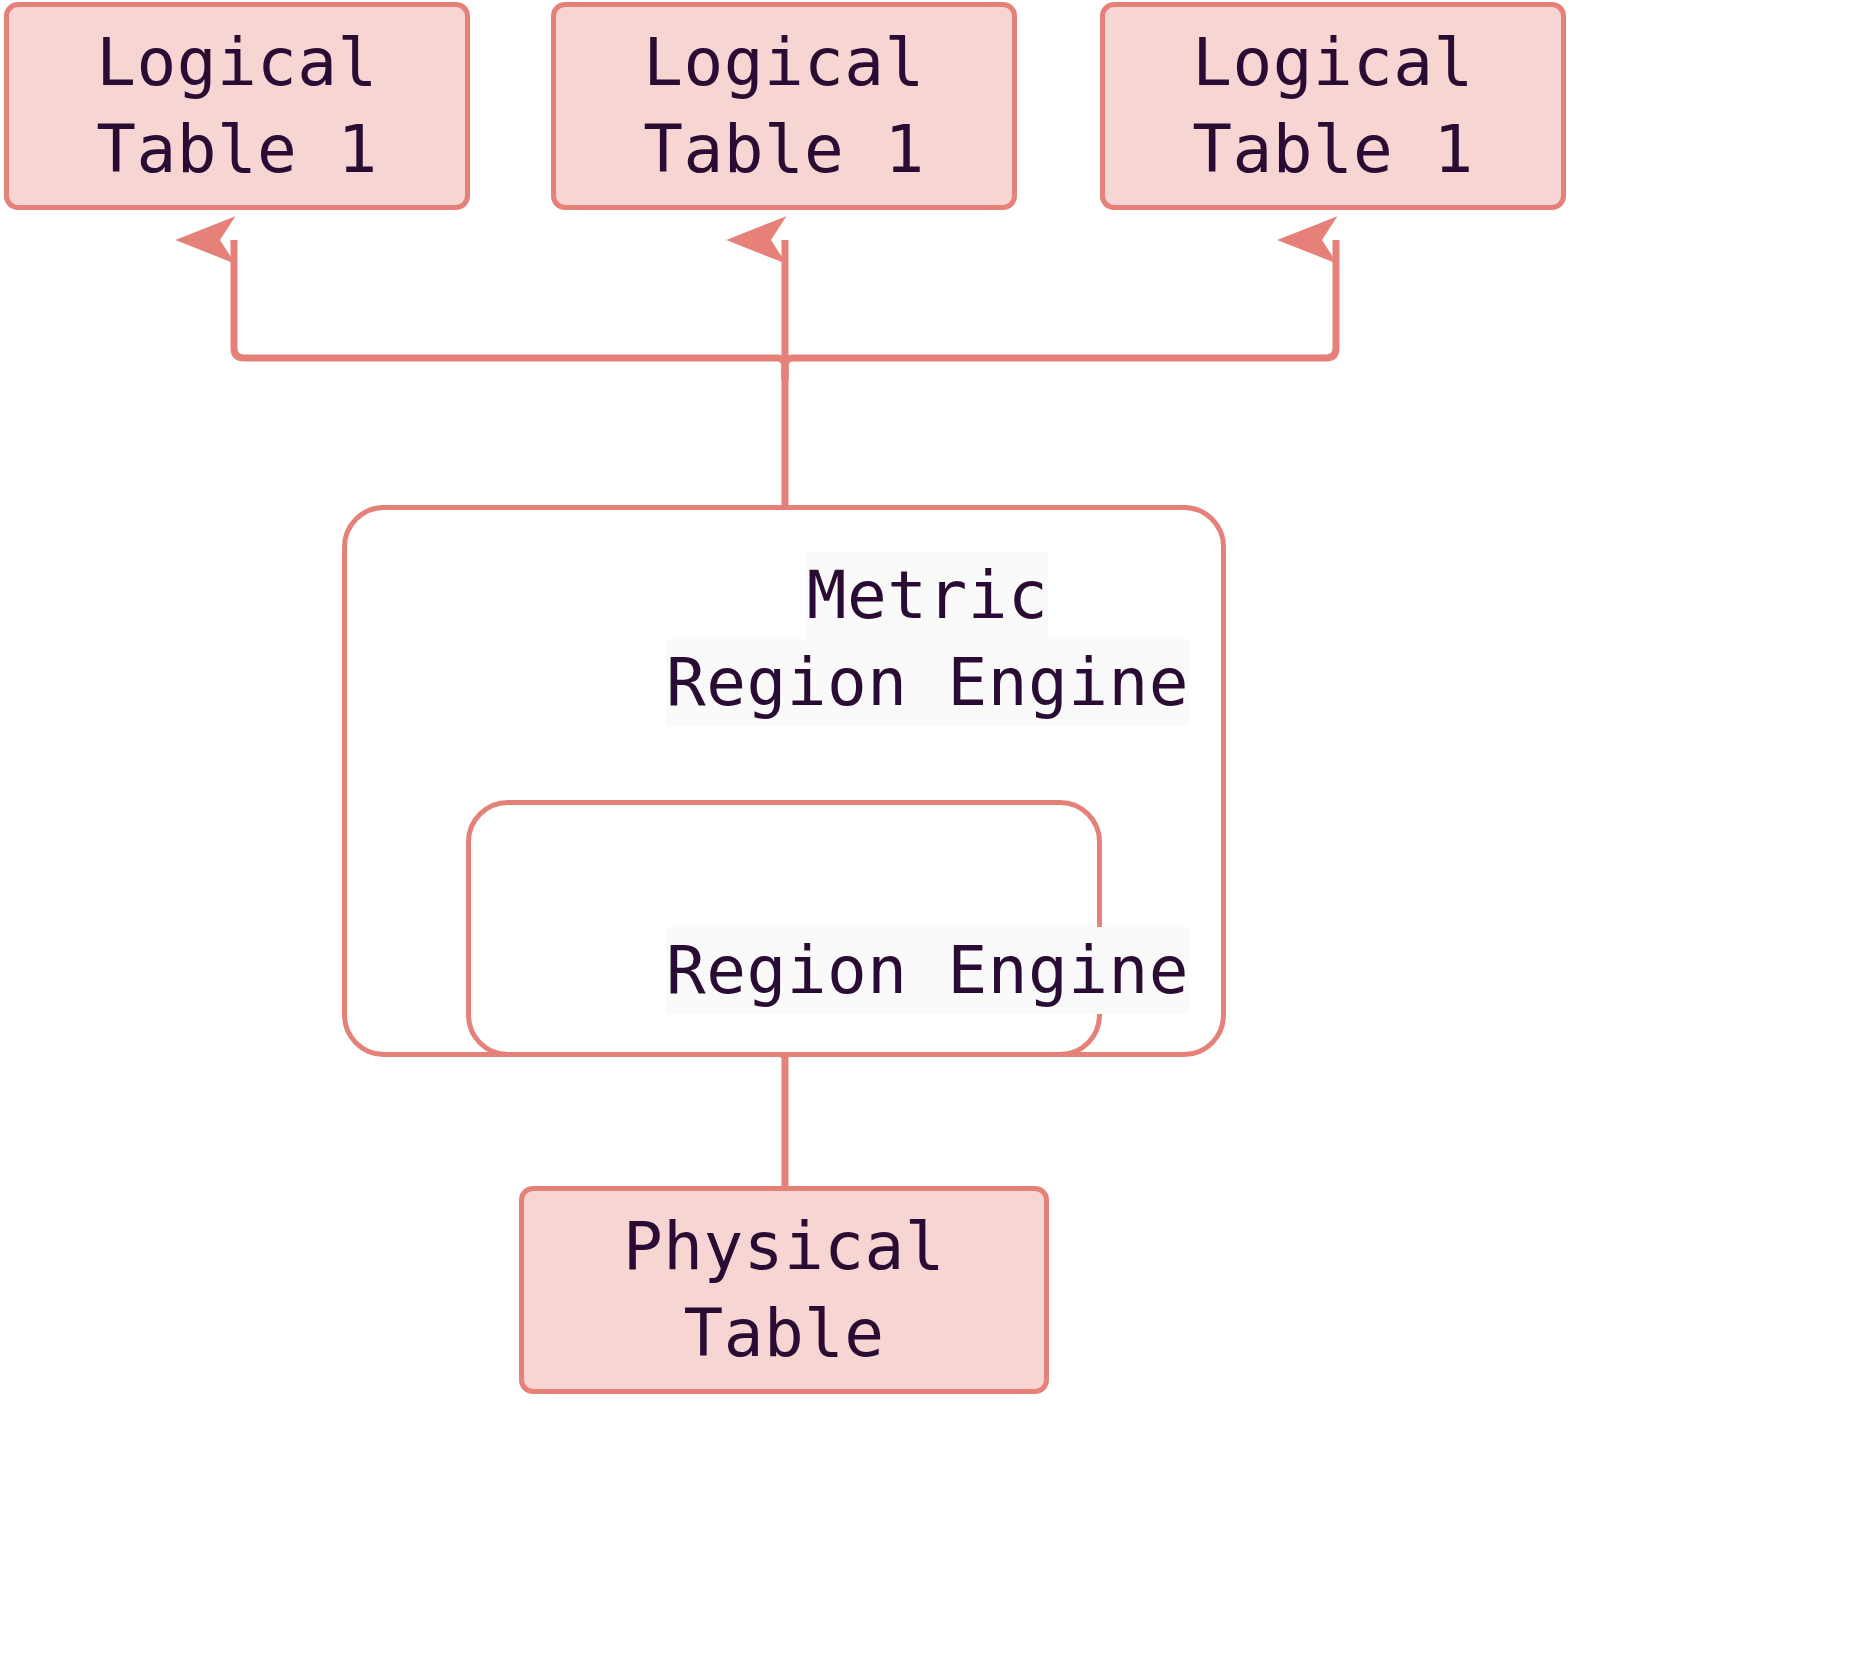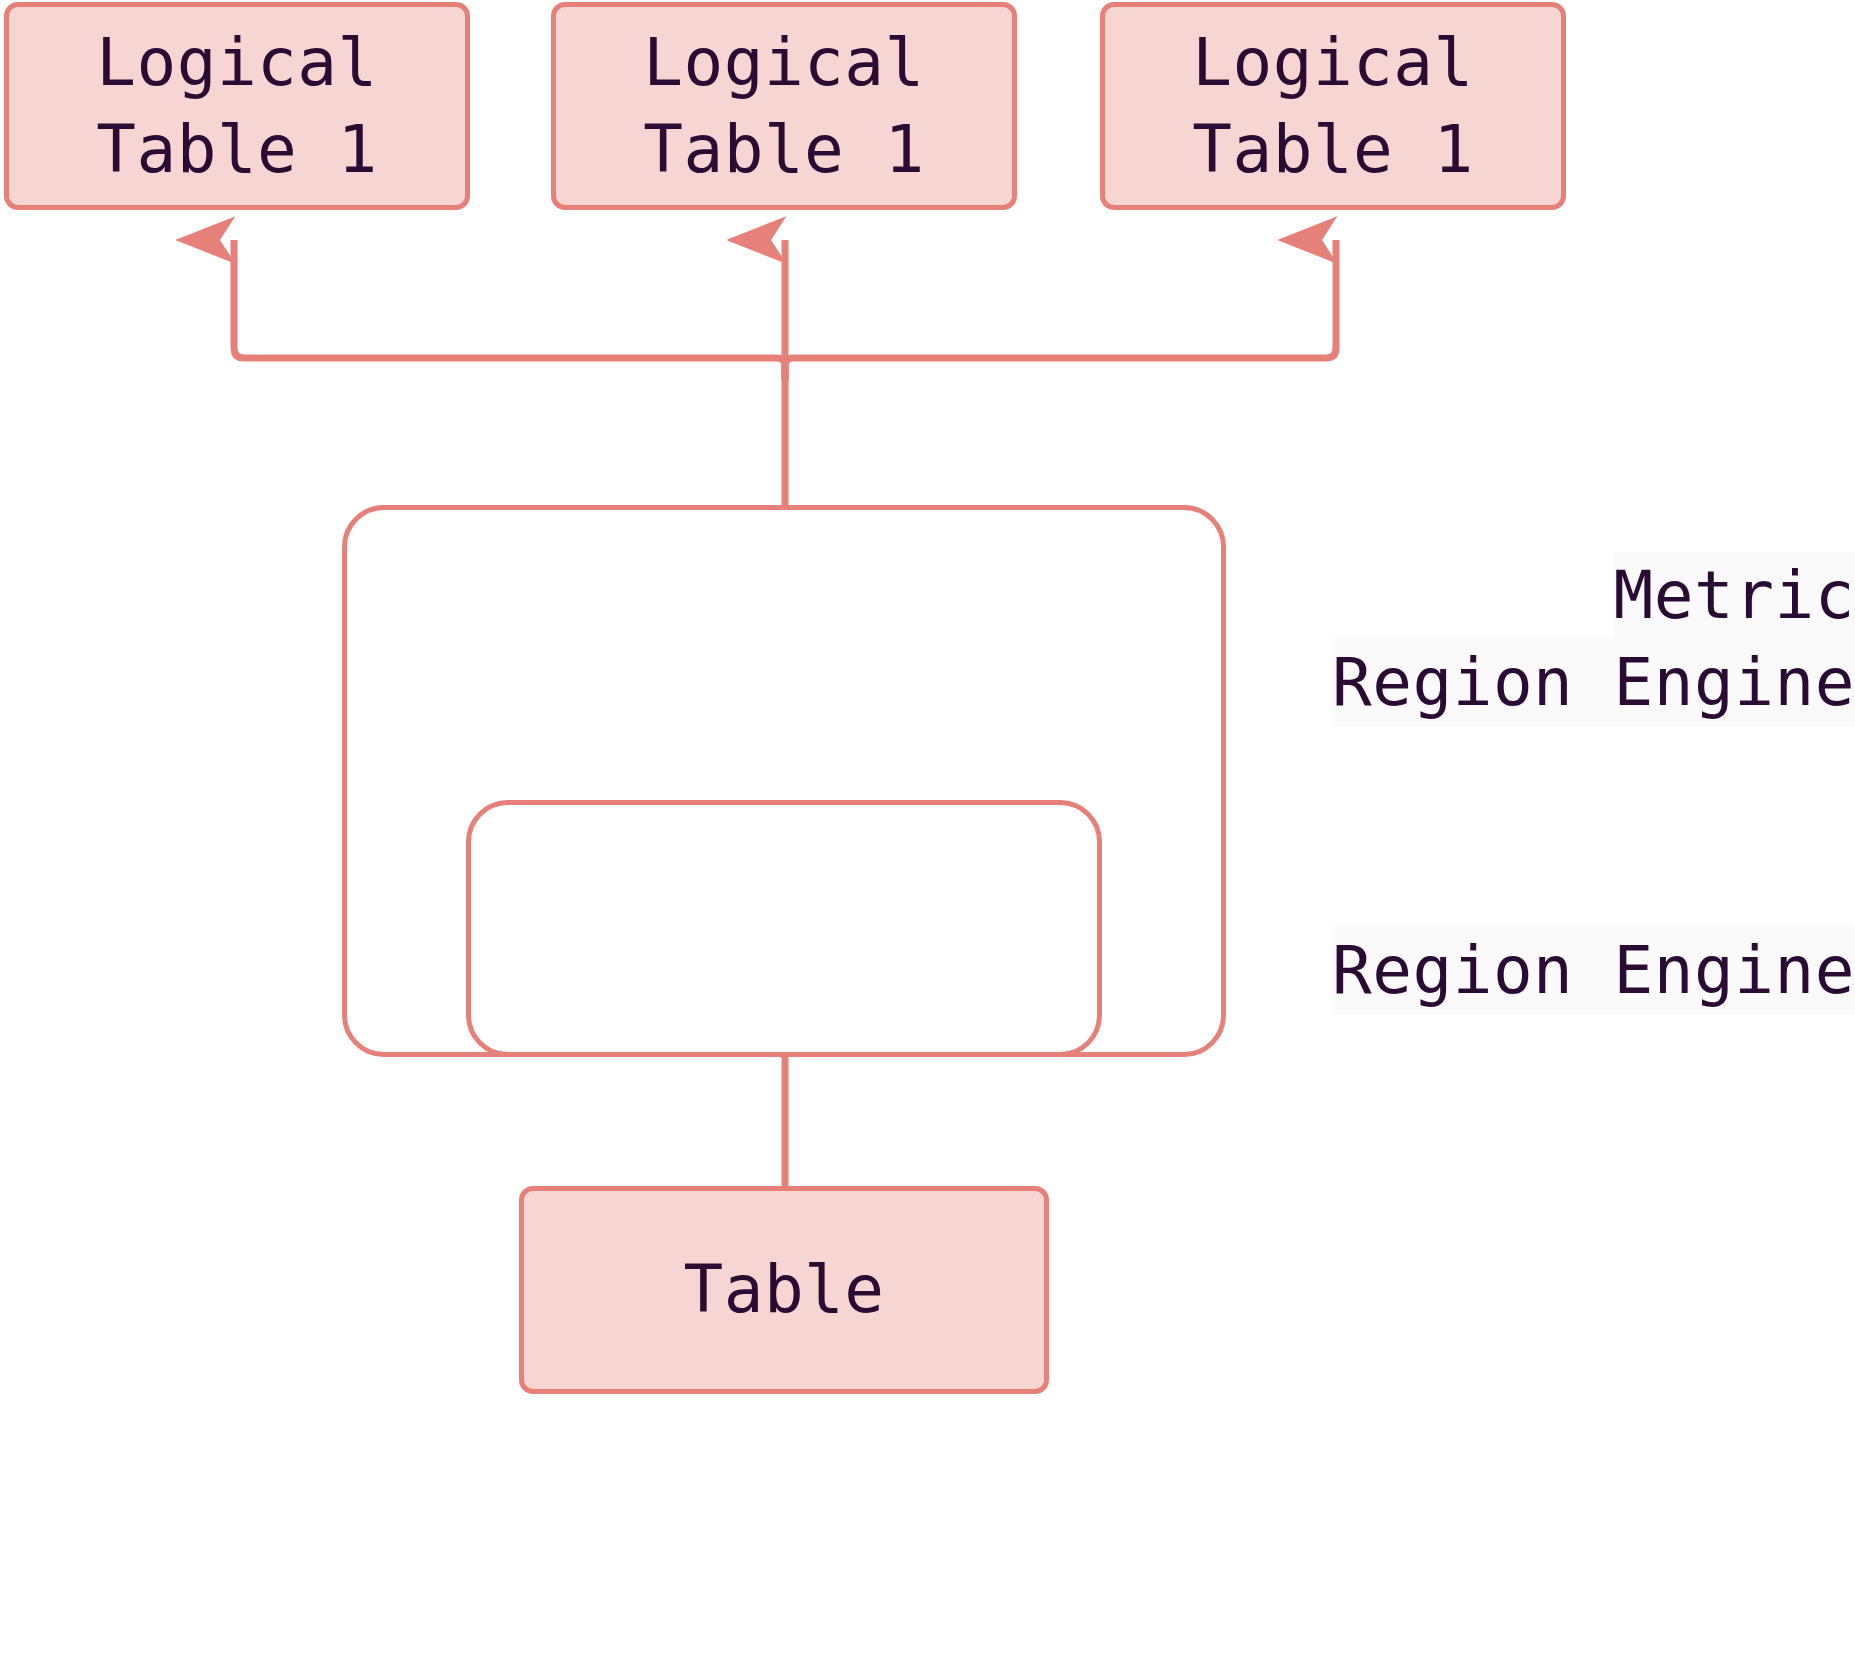--- a/index.html
+++ b/index.html
@@ -51,21 +51,21 @@
   
   .engine-node {
     background: #ffffff;
     border: 5px solid #e58179;
     border-radius: 42px;
   }
   .engine-label {
     position: absolute;
     left: 0;
     right: 0;
-    text-align: right;
+    text-align: center;
     color: #2a0b33;
     font-size: 66px;
     line-height: 1.32;
     letter-spacing: 0.5px;
   }
   .engine-label .line {
     display: inline-block;
     background: #fafafa;
     white-space: pre;
   }
@@ -127,16 +127,17 @@
     <span class="line">Region Engine</span>
   </div>
 
   <div class="node engine-node" id="mito-engine"></div>
   <div class="engine-label" id="mito-engine-label">
     <br>
     <span class="line">Region Engine</span>
   </div>
 
   <div class="node table-node" id="physical-table">
+    <span class="line">Physical</span>
     <span class="line">Table</span>
   </div>
 
 </div>
 
 </body></html>

